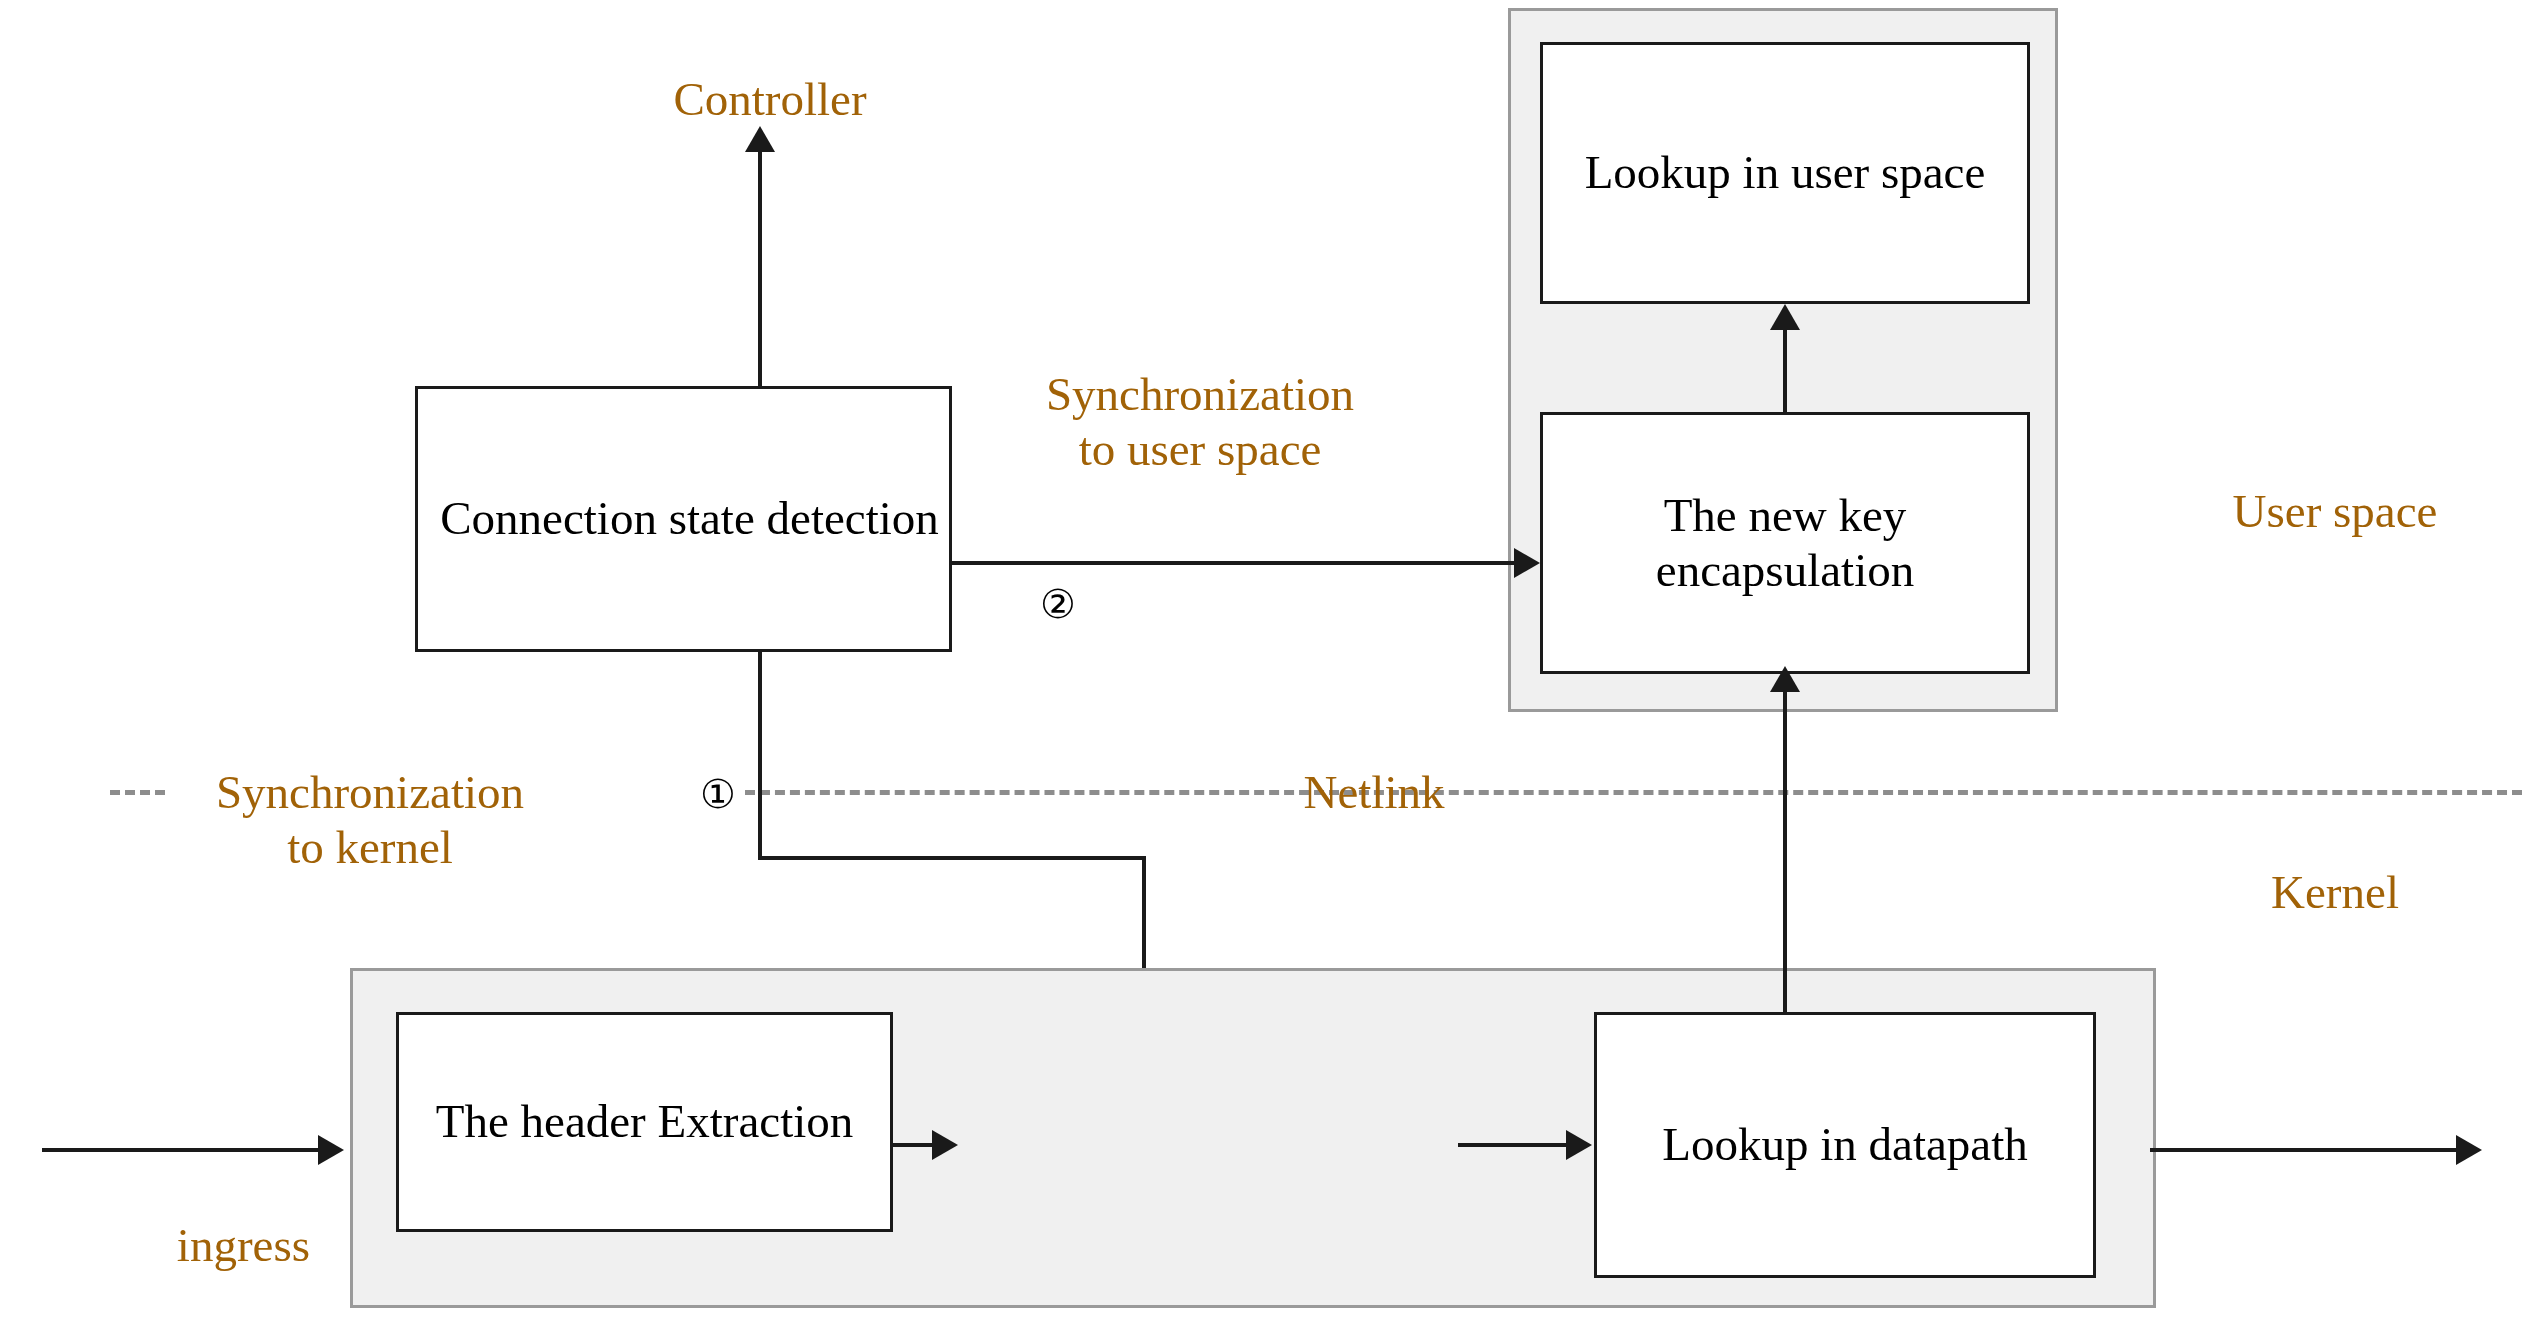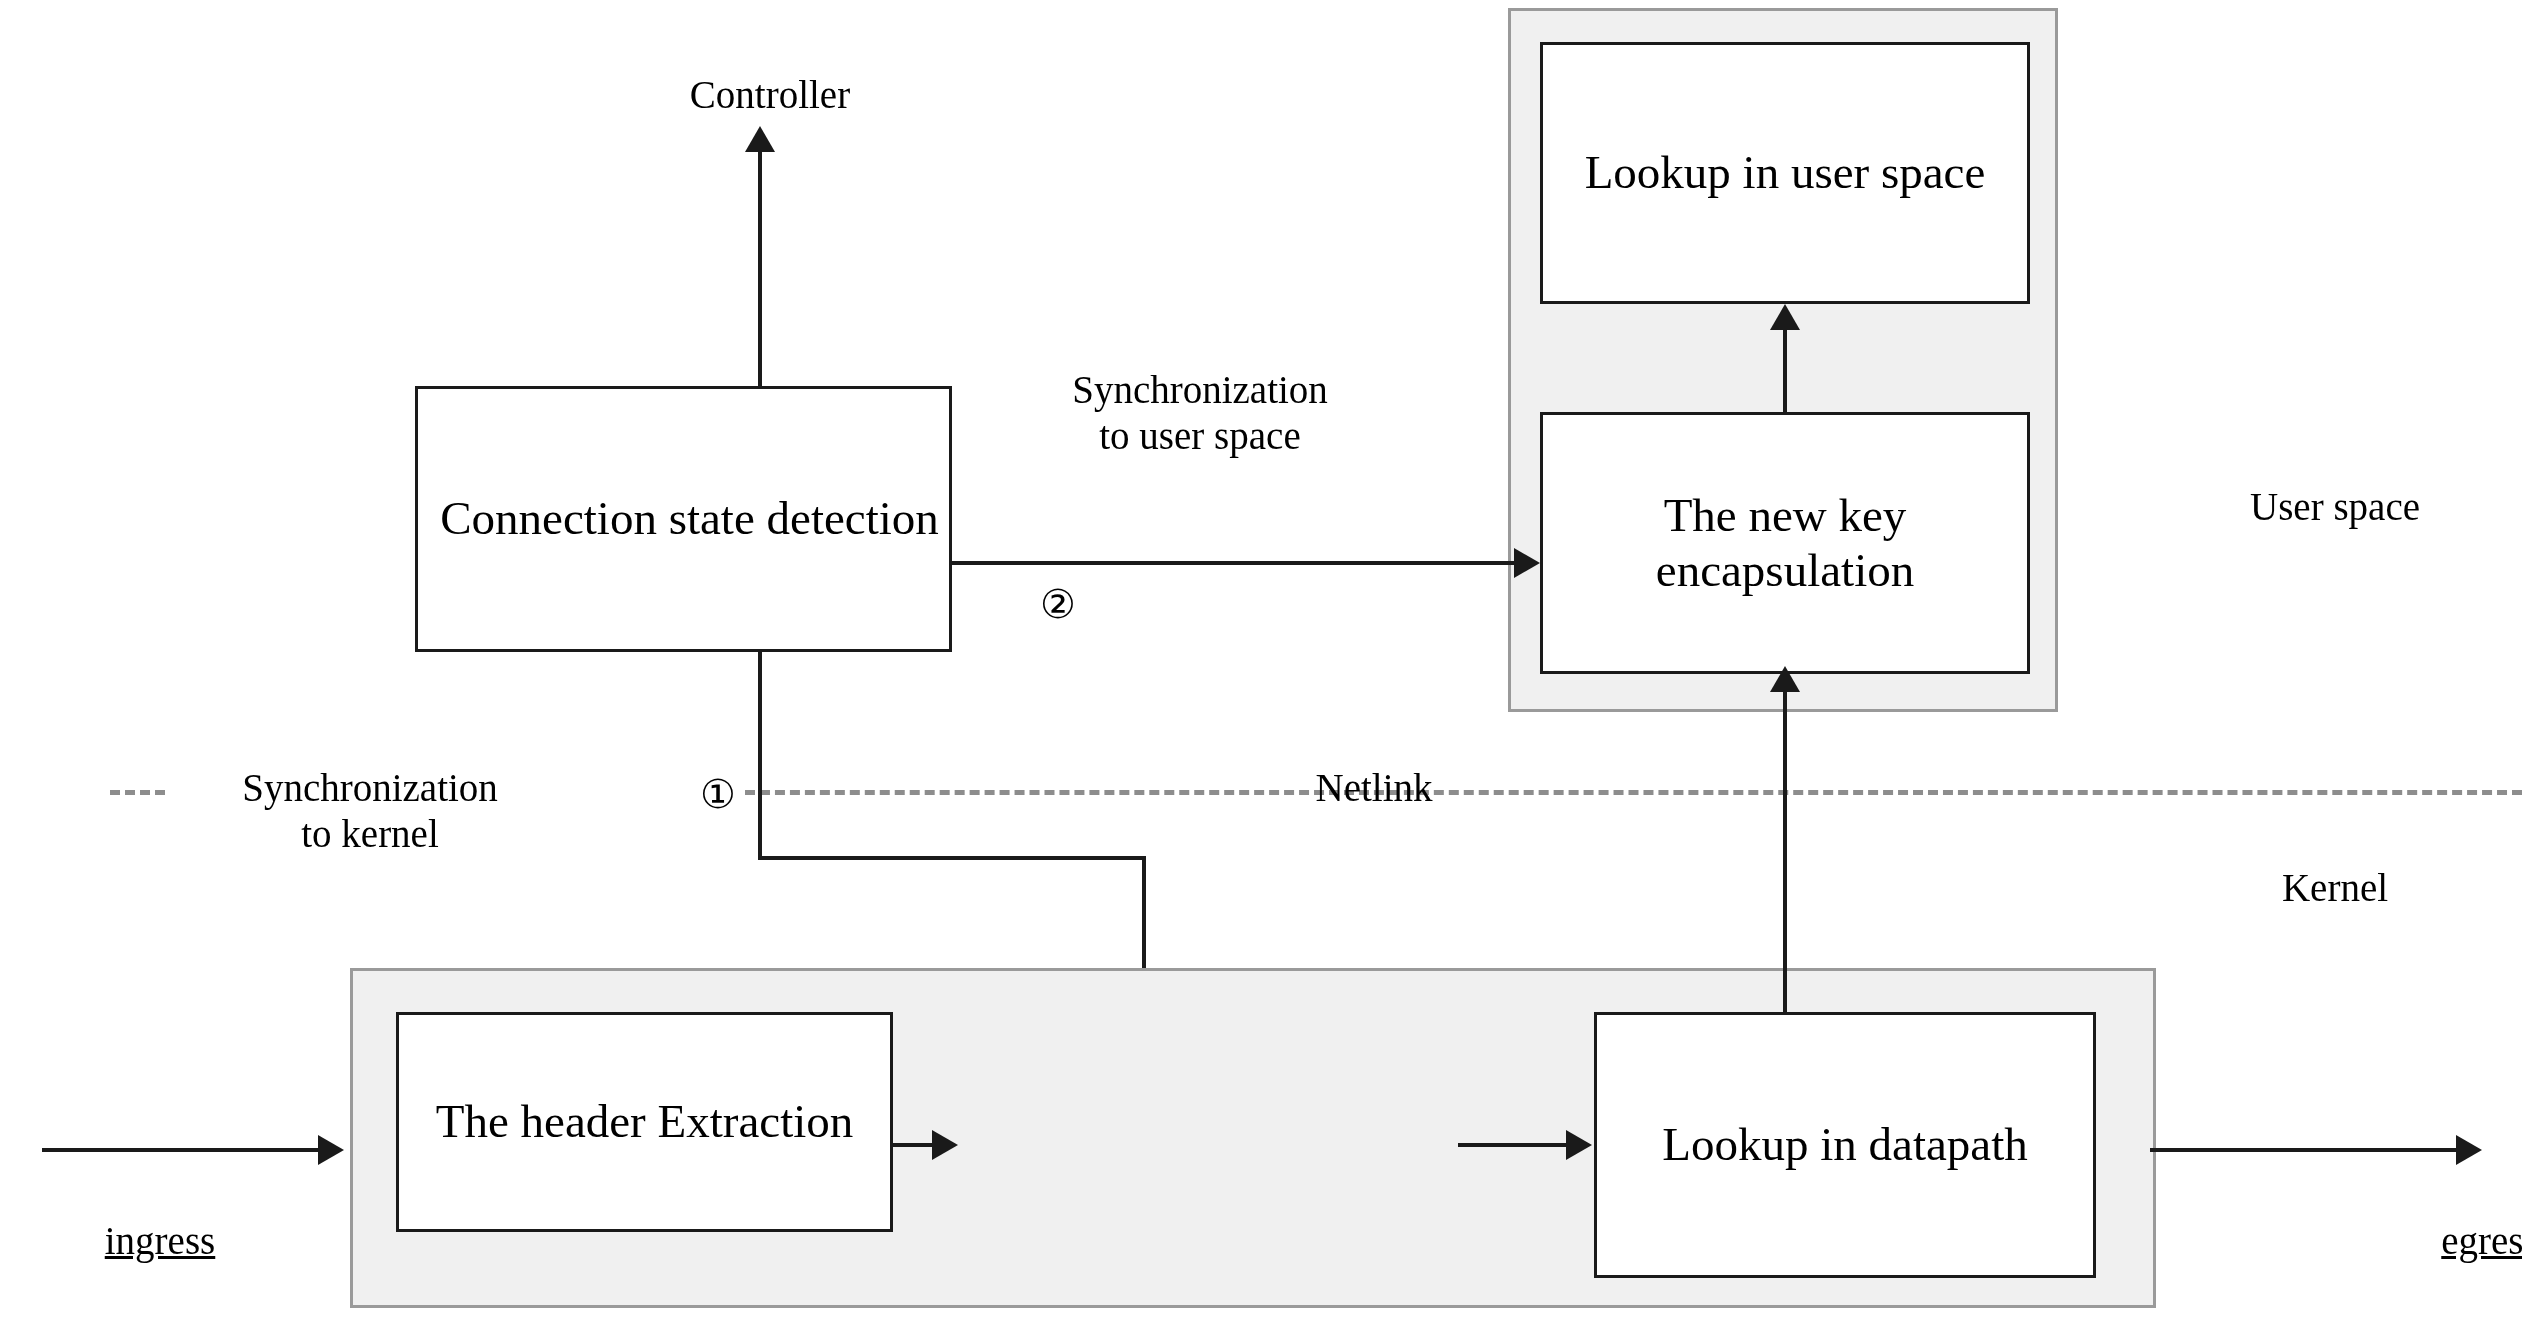--- a/index.html
+++ b/index.html
@@ -24,27 +24,27 @@
     font-size:47px;
   }
   .panel{
     position:absolute;
     background:#f0f0f0;
     border:3px solid #9a9a9a;
     box-sizing:border-box;
   }
   .lbl{
     position:absolute;
-    font-size:39px;
+    font-size:47px;
     line-height:1.18;
     text-align:center;
     white-space:pre-line;
-    color:#000000;
+    color:#a16207;
   }
-  .lbl.left{text-align:center;text-decoration:underline;}
+  .lbl.left{text-align:right;}
   .hline{position:absolute;background:#1a1a1a;height:4px;}
   .vline{position:absolute;background:#1a1a1a;width:4px;}
   .arrow-r{
     position:absolute;
     width:0;height:0;
     border-top:15px solid transparent;
     border-bottom:15px solid transparent;
     border-left:26px solid #1a1a1a;
   }
   .arrow-u{

